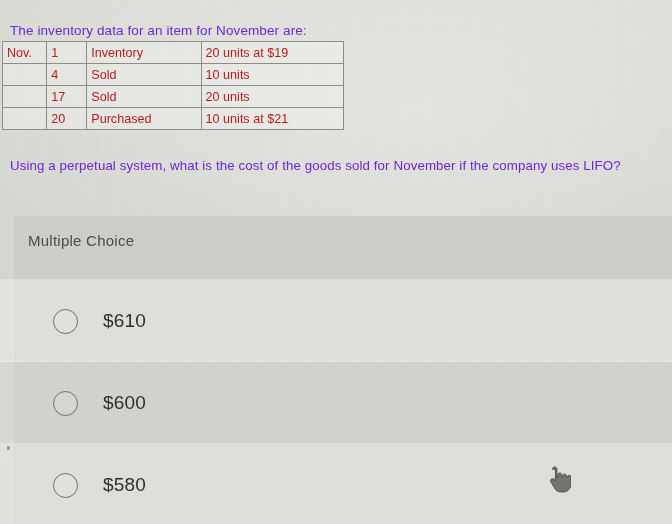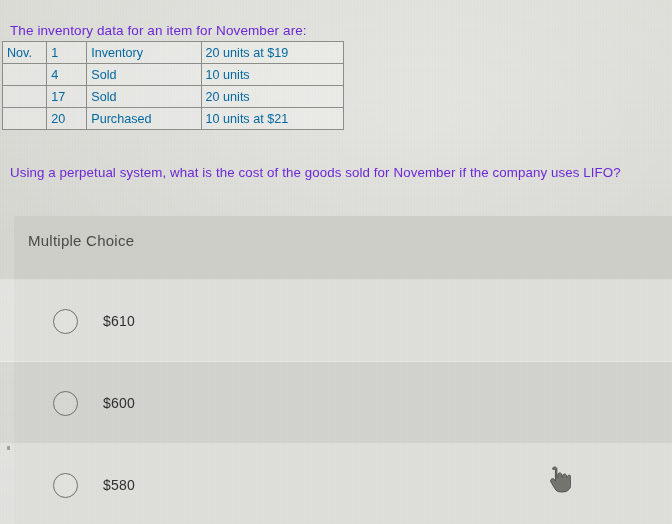--- a/index.html
+++ b/index.html
@@ -38,38 +38,38 @@
   
   .stem-line {
     position: absolute;
     left: 10px;
     font-size: 13.5px;
     color: #6d28d9;
     letter-spacing: 0.1px;
     white-space: nowrap;
   }
   #stem-intro { top: 23px; }
-  #stem-question { top: 158px; font-size: 13.3px; margin-top: 7px; }
+  #stem-question { top: 158px; font-size: 13.3px; }
 
   
   #inventory-table {
     position: absolute;
     left: 2px;
     top: 41px;
     width: 342px;
     border-collapse: collapse;
     table-layout: fixed;
     background: rgba(255,255,255,0.30);
   }
   #inventory-table td {
     border: 1px solid #8d8d89;
     height: 21px;
     padding: 0 0 0 4px;
     font-size: 12.6px;
-    color: #0369a1;
+    color: #b91c1c;
     line-height: 20px;
     overflow: hidden;
     white-space: nowrap;
   }
   .col-month { width: 44px; }
   .col-day   { width: 40px; }
   .col-desc  { width: 114px; }
   .col-qty   { width: 142px; }
 
   
@@ -108,21 +108,21 @@
     width: 25px;
     height: 25px;
     border: 1.6px solid #6f6f6b;
     border-radius: 50%;
     background: rgba(255,255,255,0.10);
     box-sizing: border-box;
   }
   .choice-label {
     position: absolute;
     left: 103px;
-    font-size: 14px;
+    font-size: 19px;
     color: #2f2f2d;
     letter-spacing: 0.2px;
   }
 
   
   .seam {
     position: absolute;
     left: 0;
     width: 672px;
     height: 1px;

